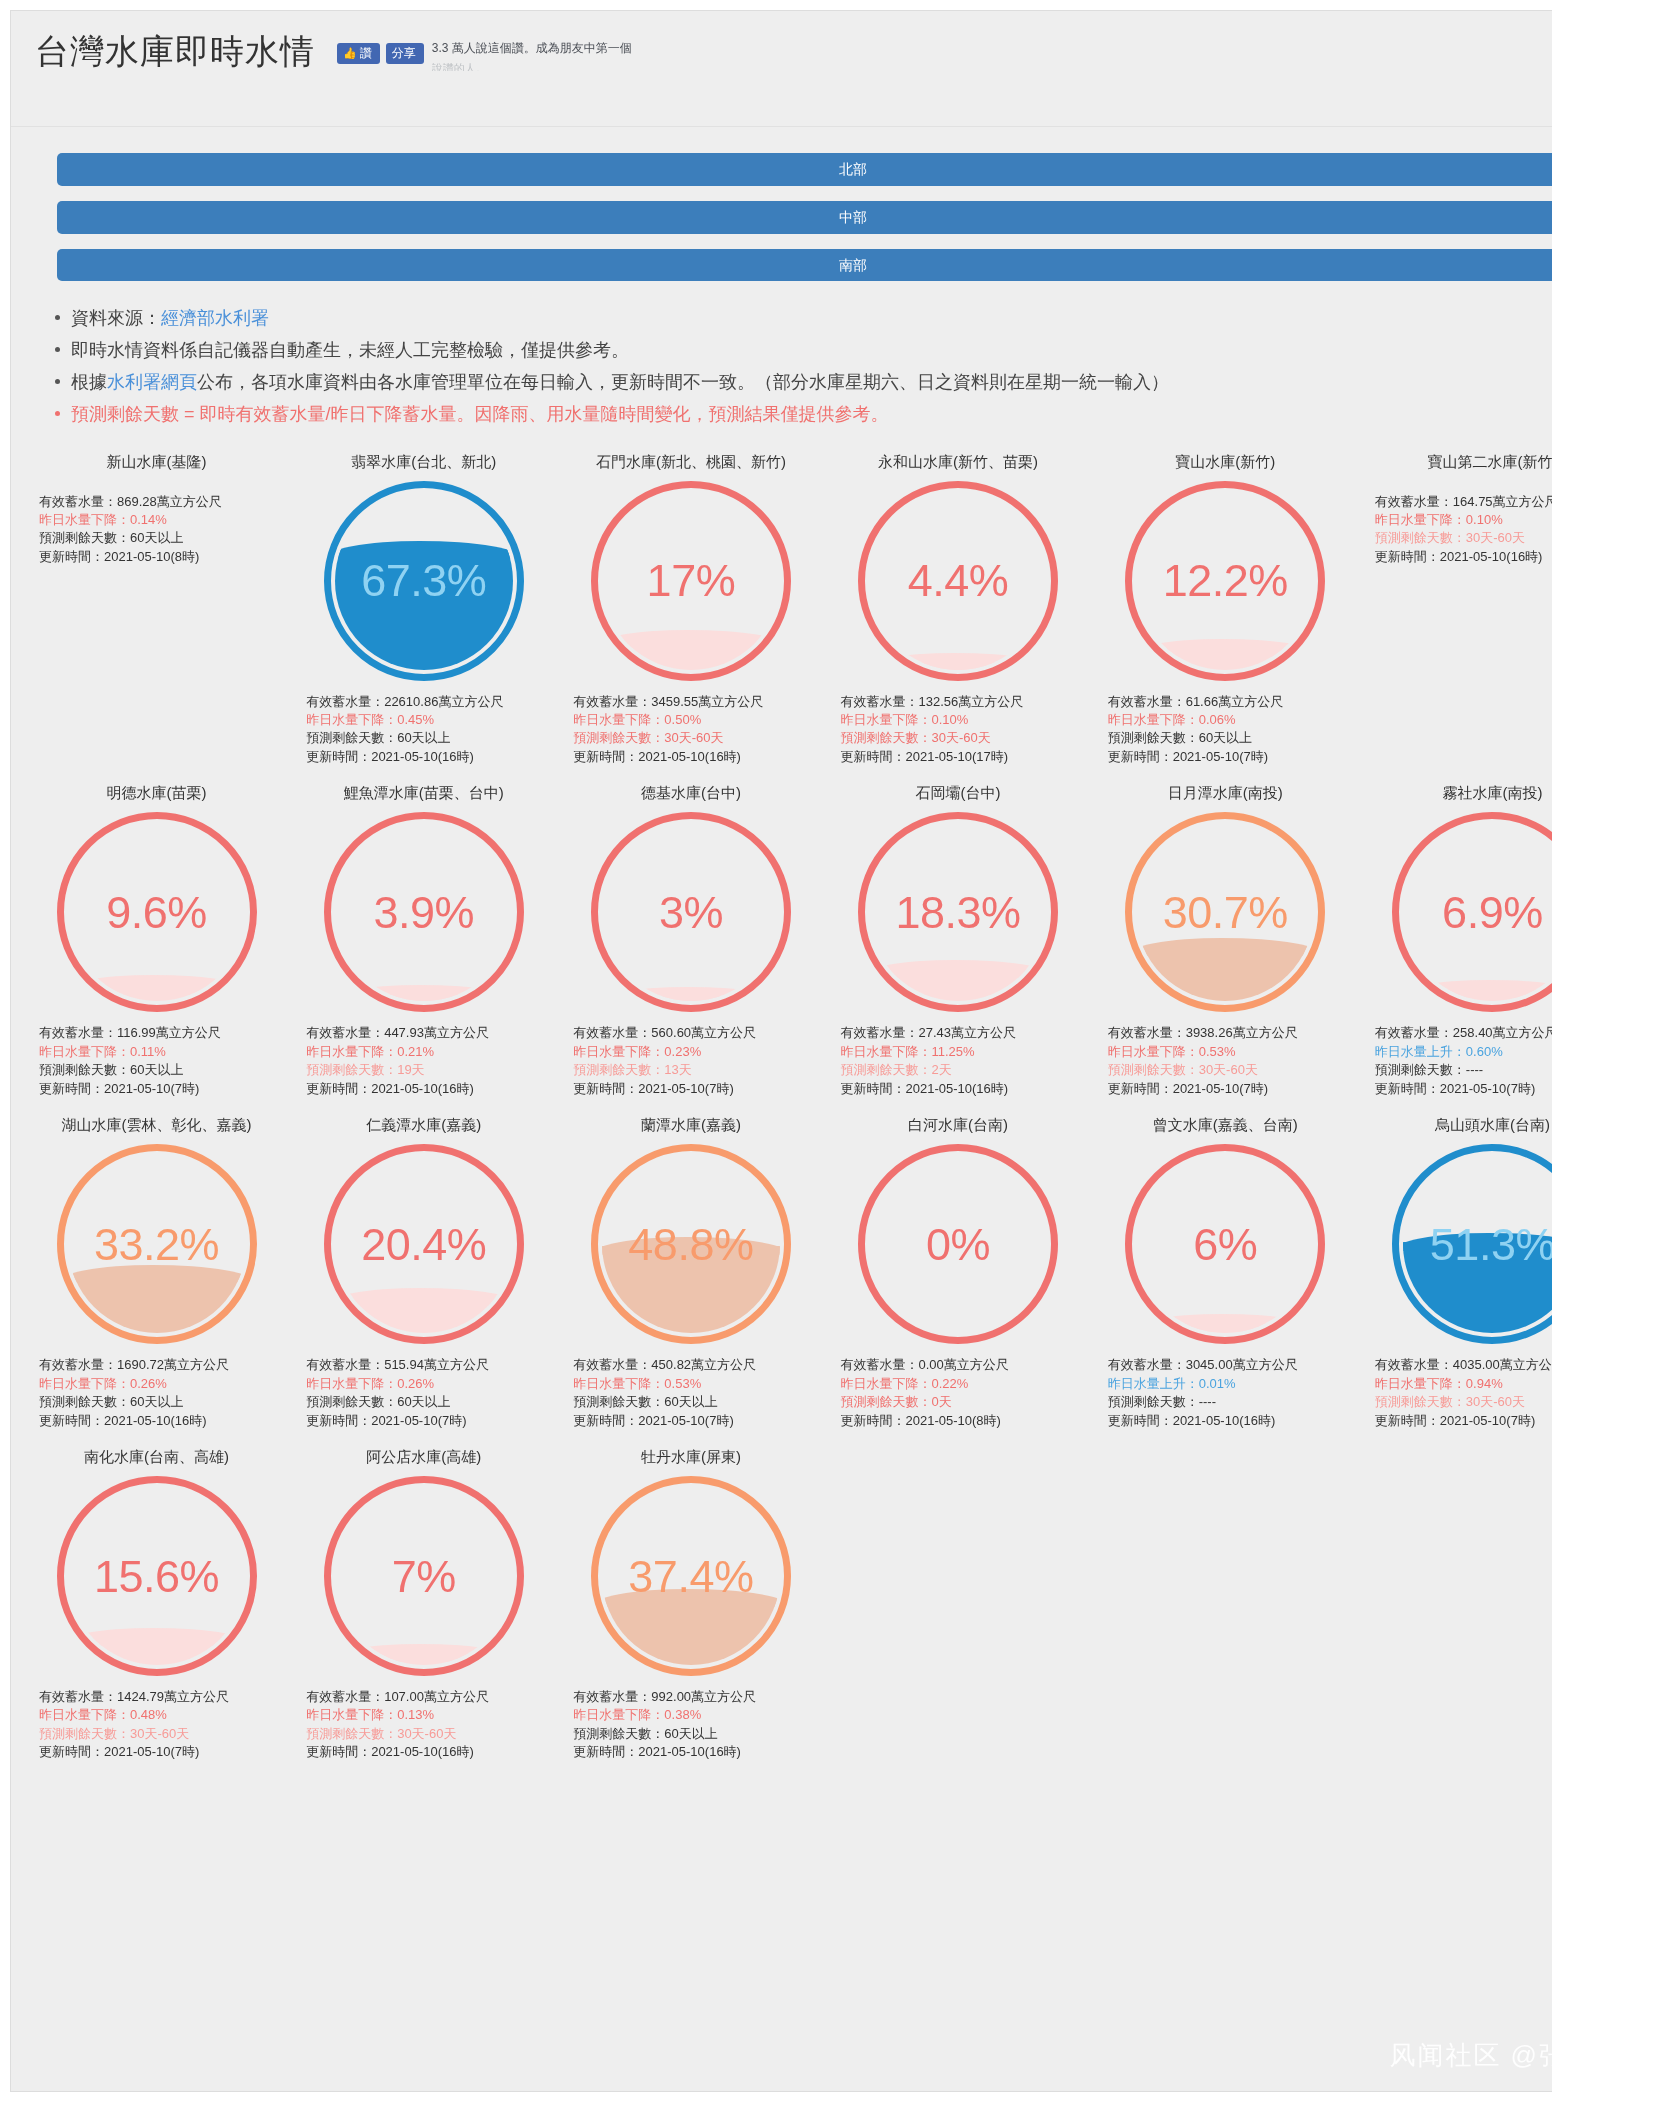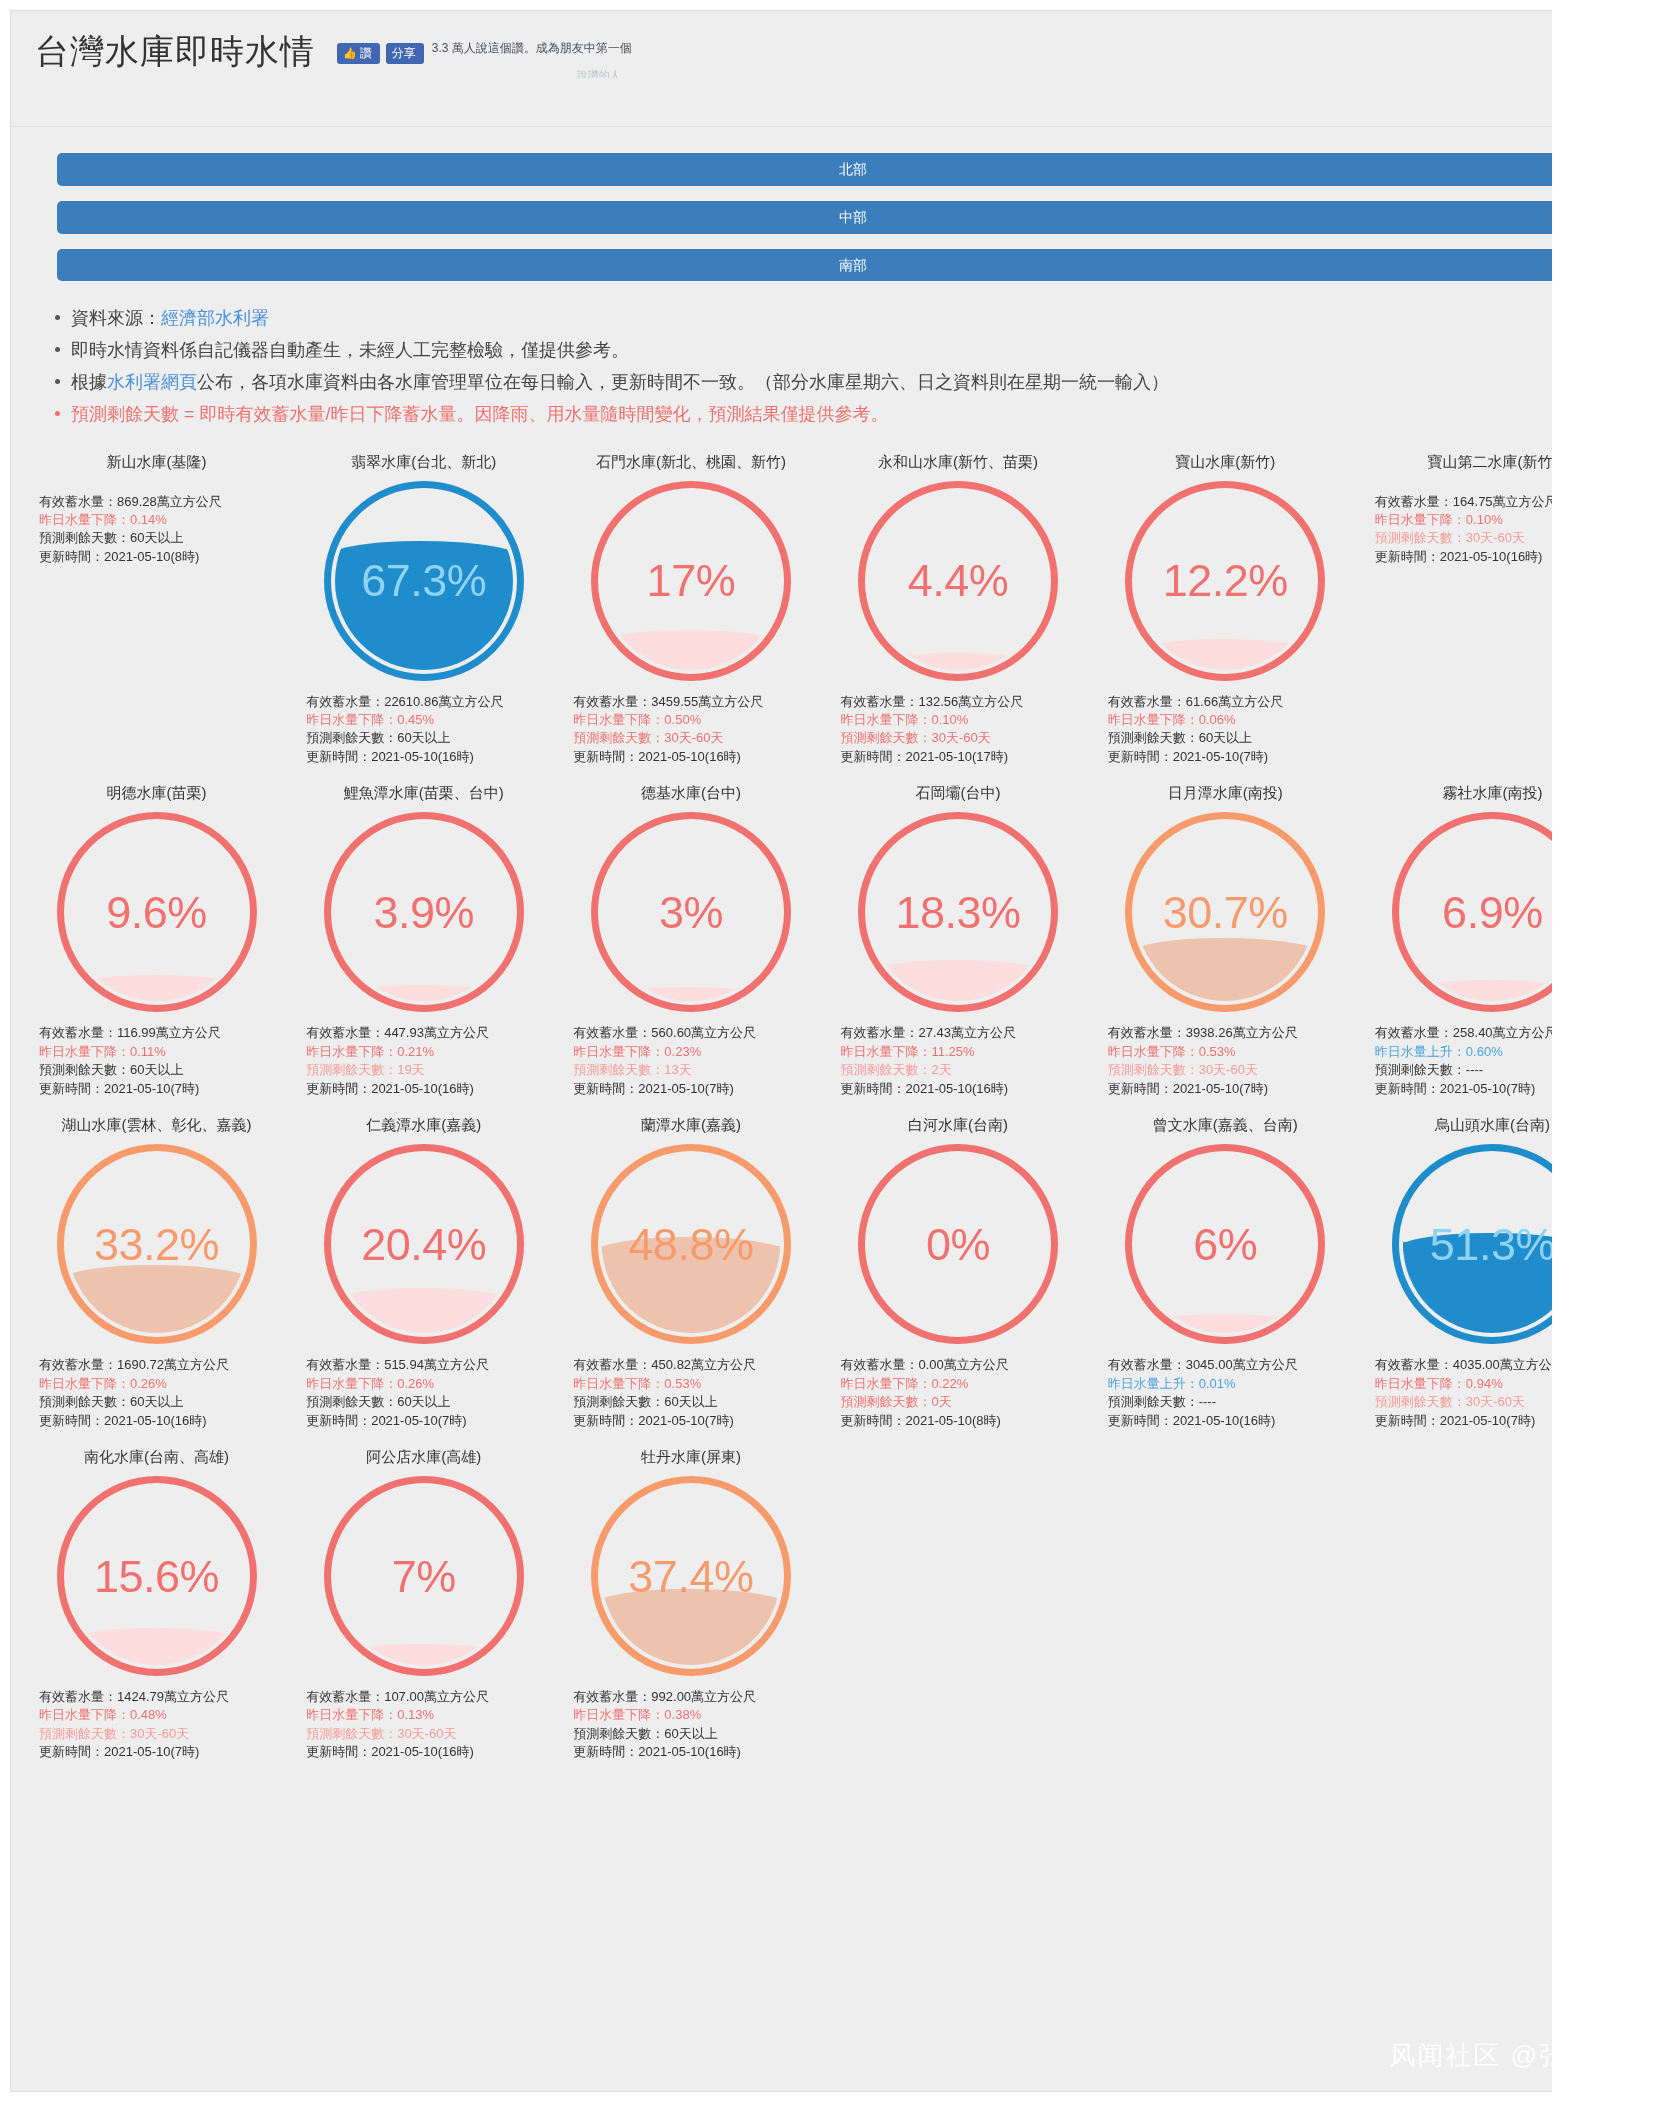--- a/index.html
+++ b/index.html
@@ -60,28 +60,27 @@
   }
   .fb-btn + .fb-btn { margin-left: 6px; }
   .thumb-icon { font-size: 11px; line-height: 1; }
   .fb-count {
     margin-left: 8px;
     font-size: 12px;
     color: #4b4f56;
     max-width: 240px;
     line-height: 1.15;
     margin-top: -1px;
-    text-align: right;
   }
   .fb-count .line2 {
     display: block;
     color: #9aa0a6;
     font-size: 11px;
     opacity: .55;
-    margin-top: 13px;
+    margin-top: 6px;
     height: 9px;
     overflow: hidden;
   }
   
   .tabs {
     padding: 26px 0 0 46px;
     display: flex;
     gap: 15px;
     flex-direction: column;
   }

